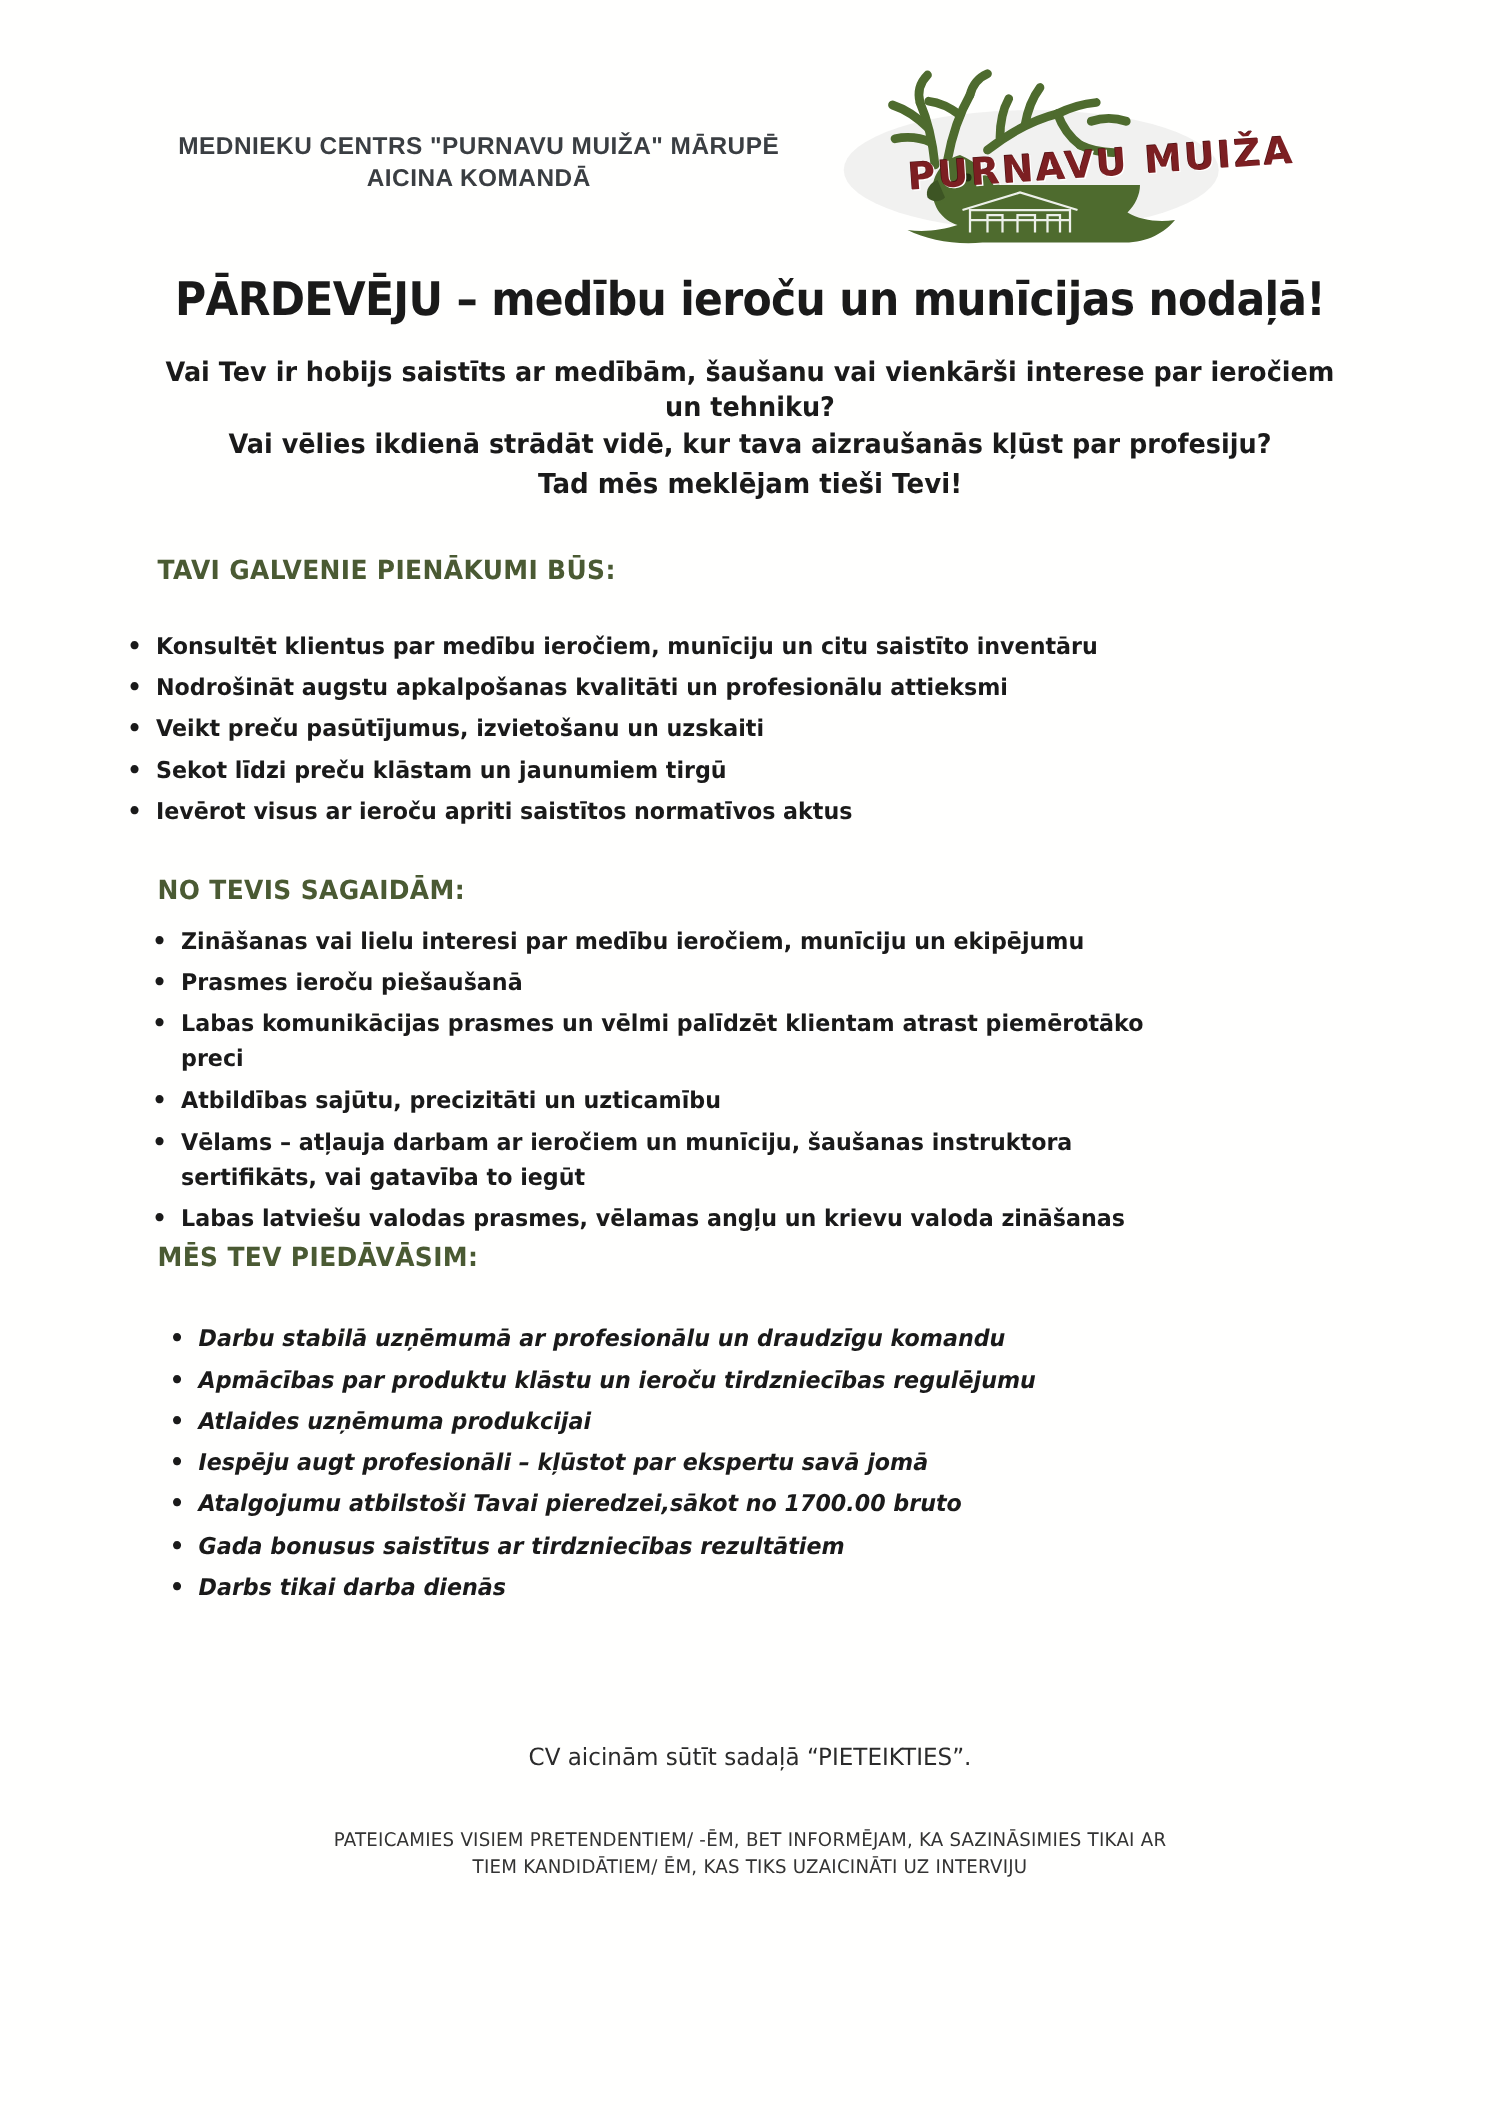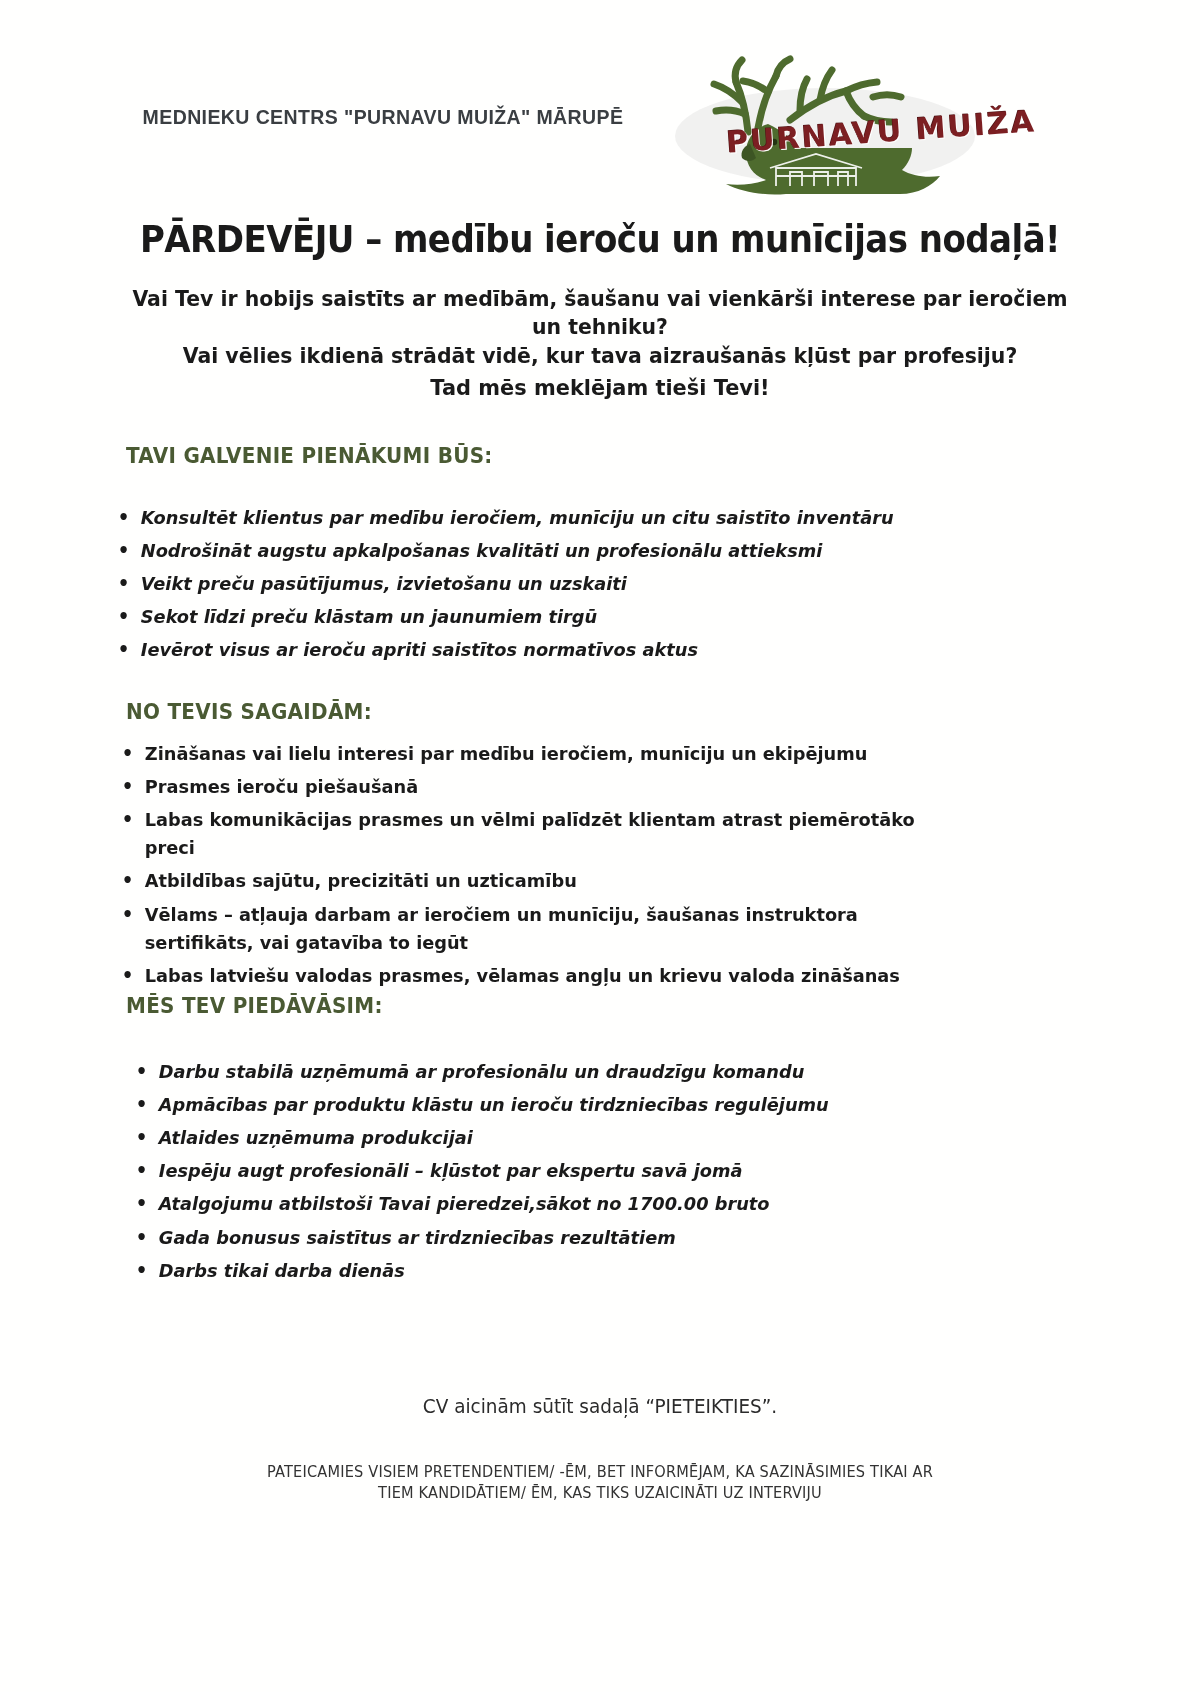--- a/index.html
+++ b/index.html
@@ -148,21 +148,21 @@
     transform-origin: left center;
   }
   ul.blist li::before {
     content: "\2022";
     position: absolute;
     left: 6px;
     top: -1px;
     font-size: 19px;
     color: #1a1a1a;
   }
-  #list-duties { left: 112px; top: 504px; width: 880px; font-style: italic; }
+  #list-duties { left: 96px; top: 504px; width: 880px; }
   #list-expect { left: 116px; top: 740px; width: 880px; }
   #list-offer  { left: 130px; top: 1058px; width: 880px; font-style: italic; }
 
   
   .footer-cv {
     position: absolute;
     top: 1395px;
     left: 0;
     width: 1200px;
     text-align: center;
@@ -188,20 +188,21 @@
 </style>
 </head>
 <body>
 
 <div class="page">
 
   <div class="header">
 
     <div class="company-line">
       <span>MEDNIEKU CENTRS "PURNAVU MUIŽA" MĀRUPĒ</span>
+      <span class="l2">AICINA KOMANDĀ</span>
     </div>
 
     <div class="logo">
       <svg width="345" height="160" viewBox="0 0 345 160">
 
         <ellipse cx="175" cy="100" rx="150" ry="48" fill="#d8d8d8" opacity="0.35"></ellipse>
 
         <g fill="none" stroke="#4e6b2e" stroke-width="7" stroke-linecap="round" stroke-linejoin="round">
           <path d="M98 96 C96 76, 92 60, 86 46"></path>
           <path d="M92 66 C84 58, 76 52, 64 48"></path>

